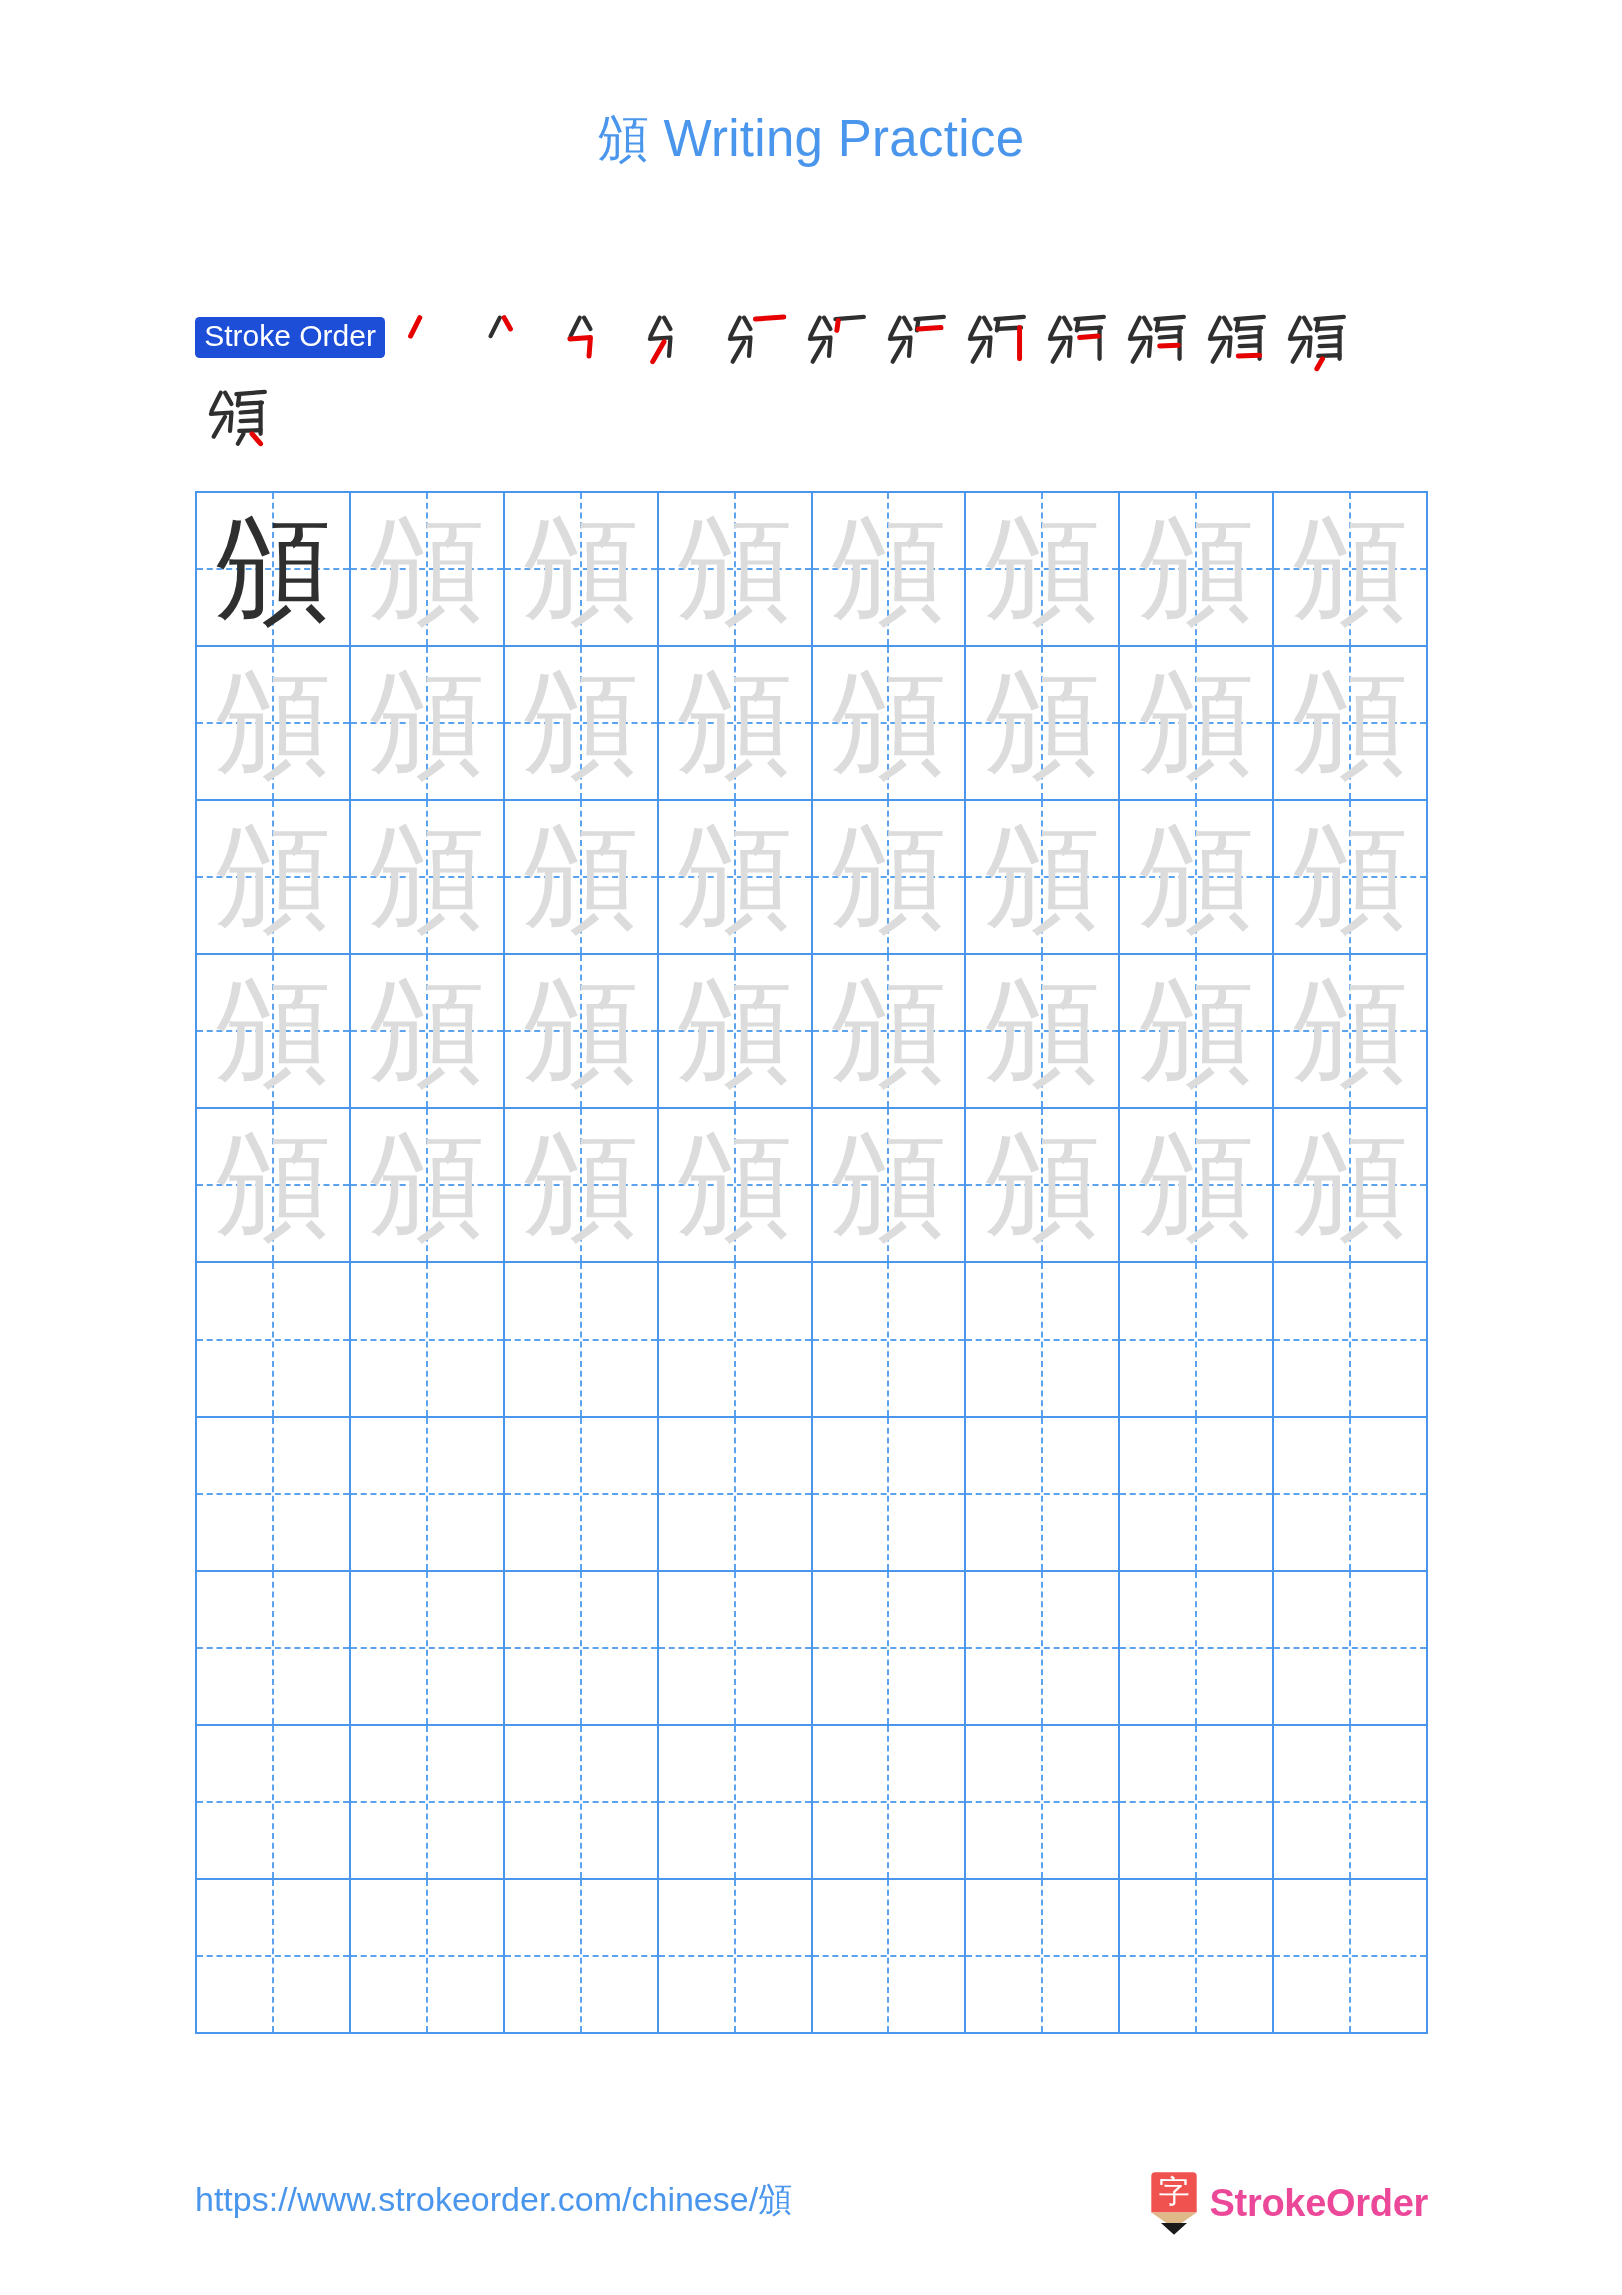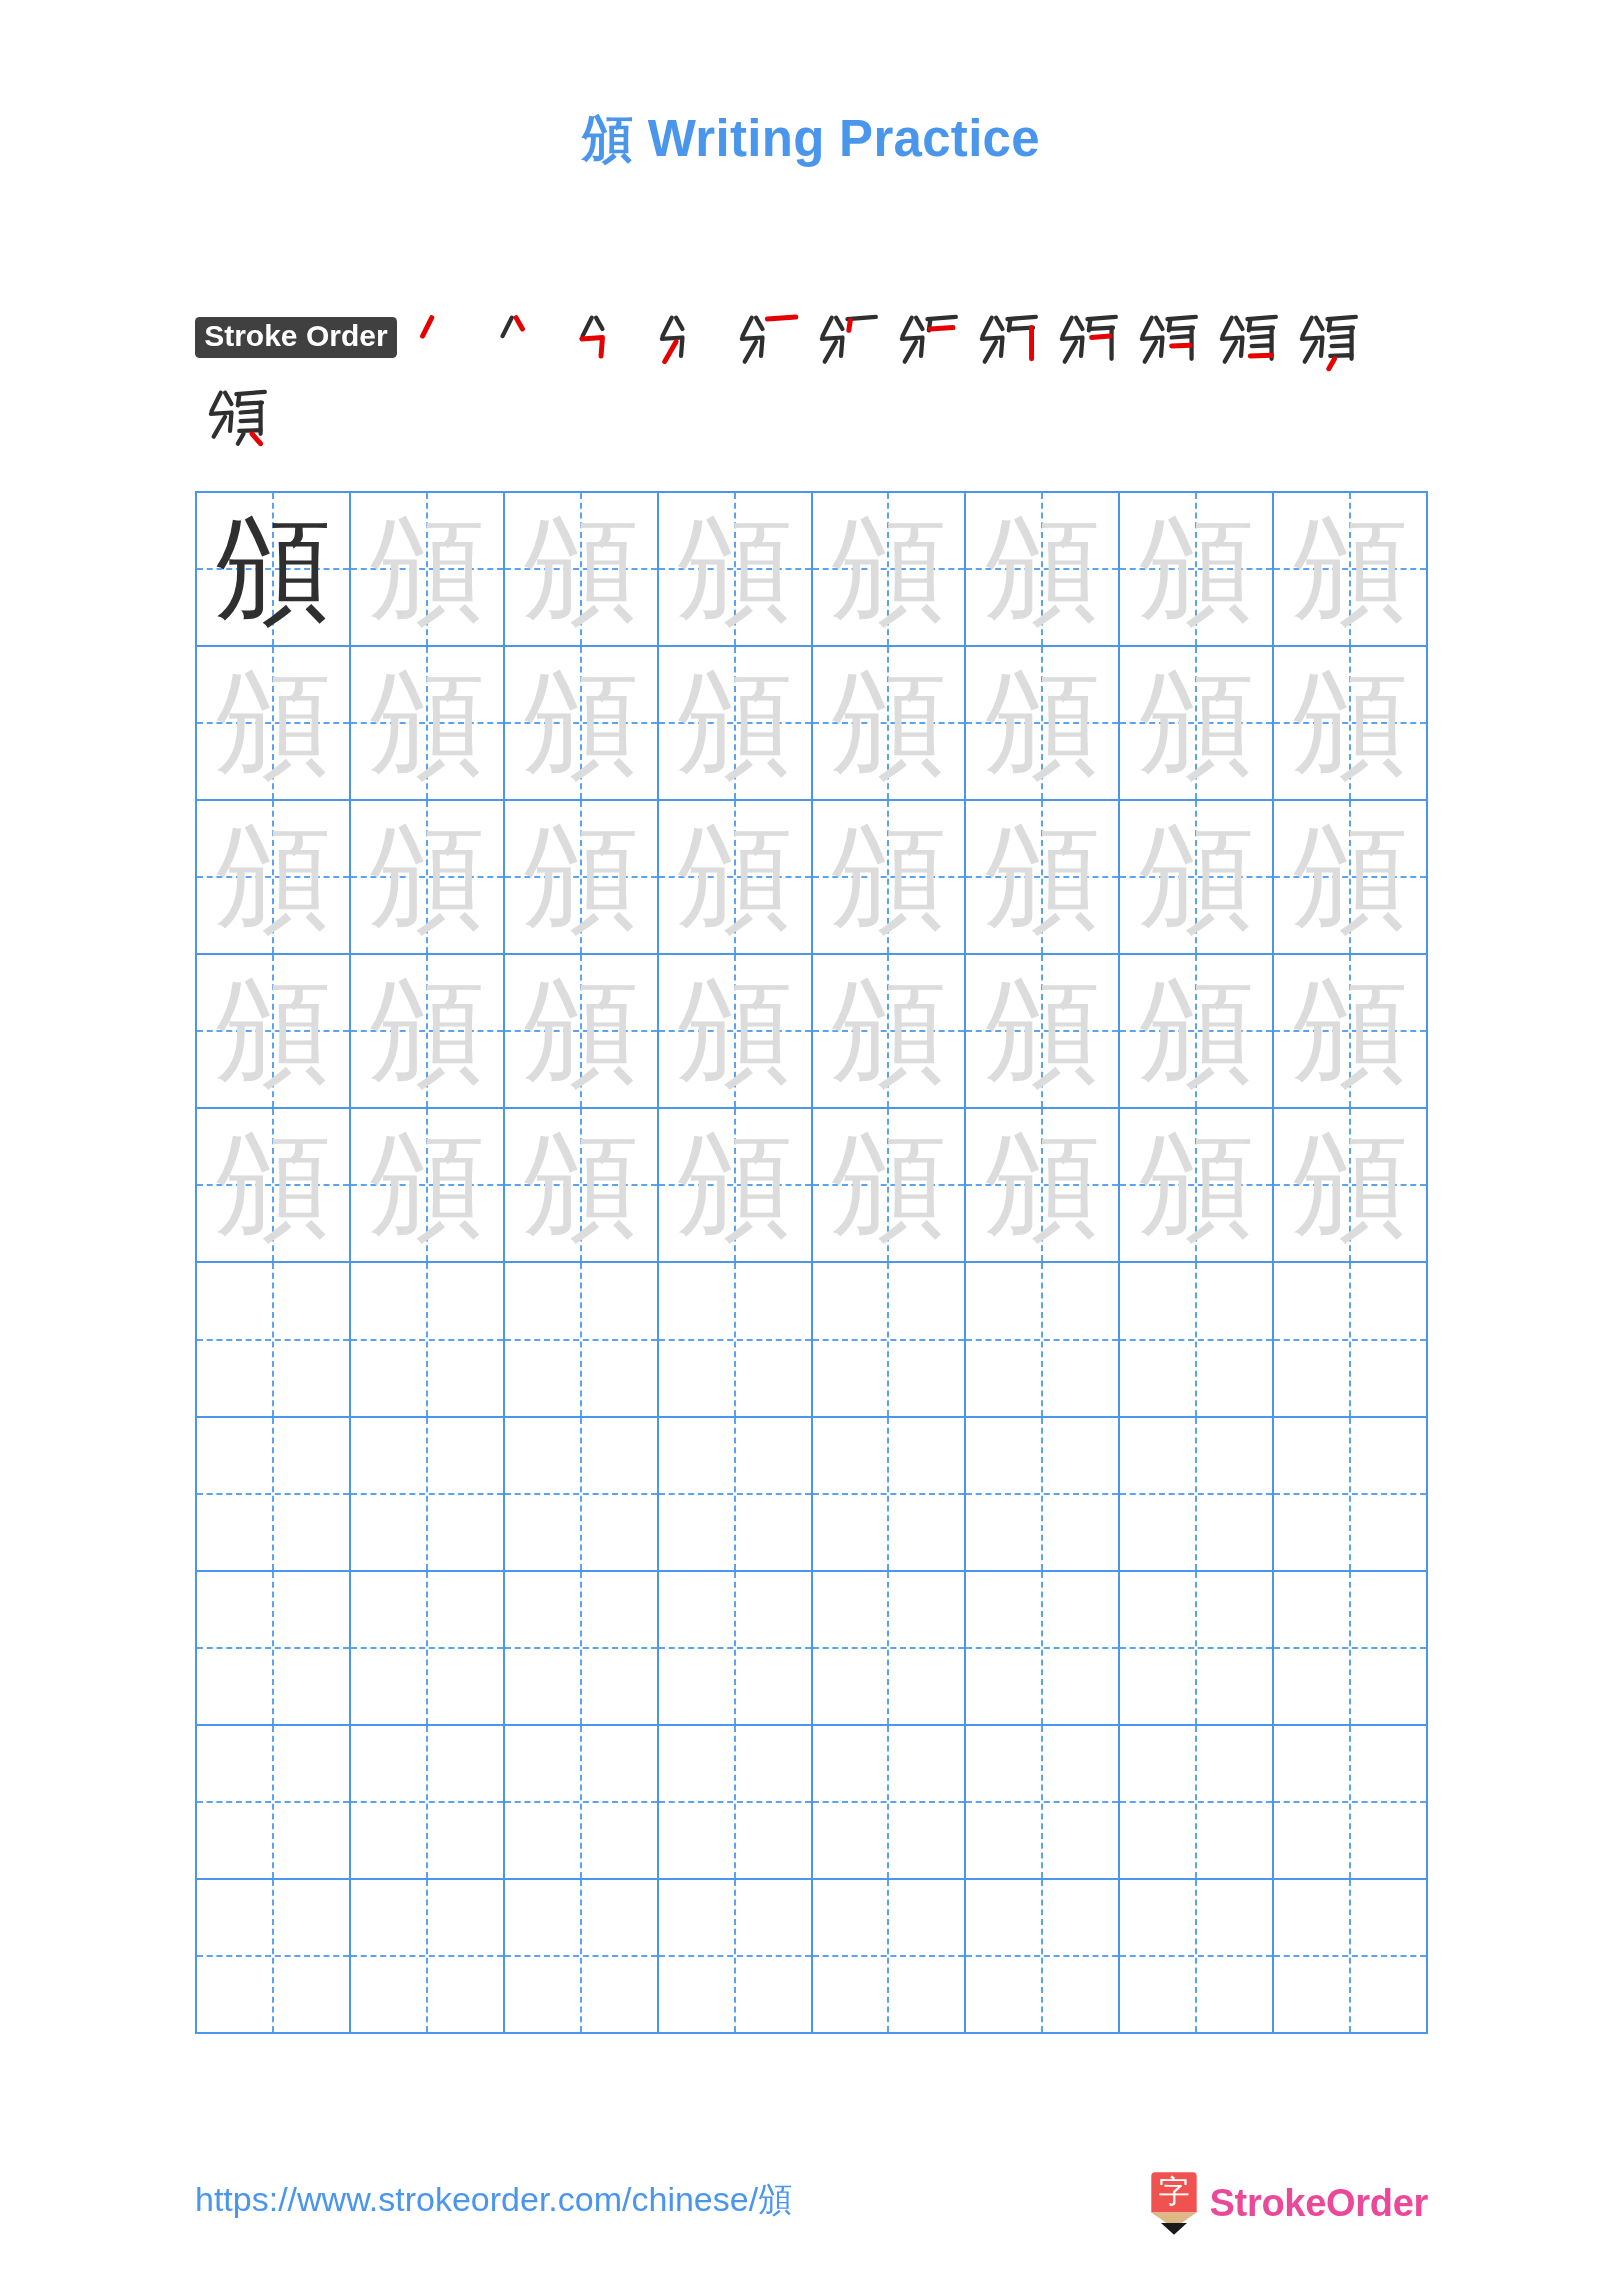--- a/index.html
+++ b/index.html
@@ -16,21 +16,21 @@
   }
 
   
   #page-title {
     position: absolute;
     top: 105px;
     left: 0;
     width: 1622px;
     text-align: center;
     font-size: 51px;
-    font-weight: 700;
+    font-weight: 400;
     color: #4a96ec;
     letter-spacing: 0.3px;
     white-space: nowrap;
   }
   #page-title .hanzi-title {
     font-family: "DejaVu Sans", "Liberation Sans", sans-serif;
   }
 
   
   #stroke-order-section {
@@ -39,24 +39,24 @@
     left: 195px;
     width: 1237px;
   }
   #stroke-order-line1 {
     display: flex;
     align-items: center;
     flex-wrap: nowrap;
     height: 71px;
   }
   #stroke-order-badge {
-    background: #404040;
+    background: #1d4ed8;
     color: #ffffff;
     font-size: 30px;
-    font-weight: 700;
+    font-weight: 400;
     padding: 3.9px 9.2px 6.5px 9.2px;
     border-radius: 4.6px;
     line-height: 1;
     white-space: nowrap;
     flex: 0 0 auto;
     margin-right: 9px;
   }
   #stroke-order-line2 {
     display: flex;
     align-items: center;

